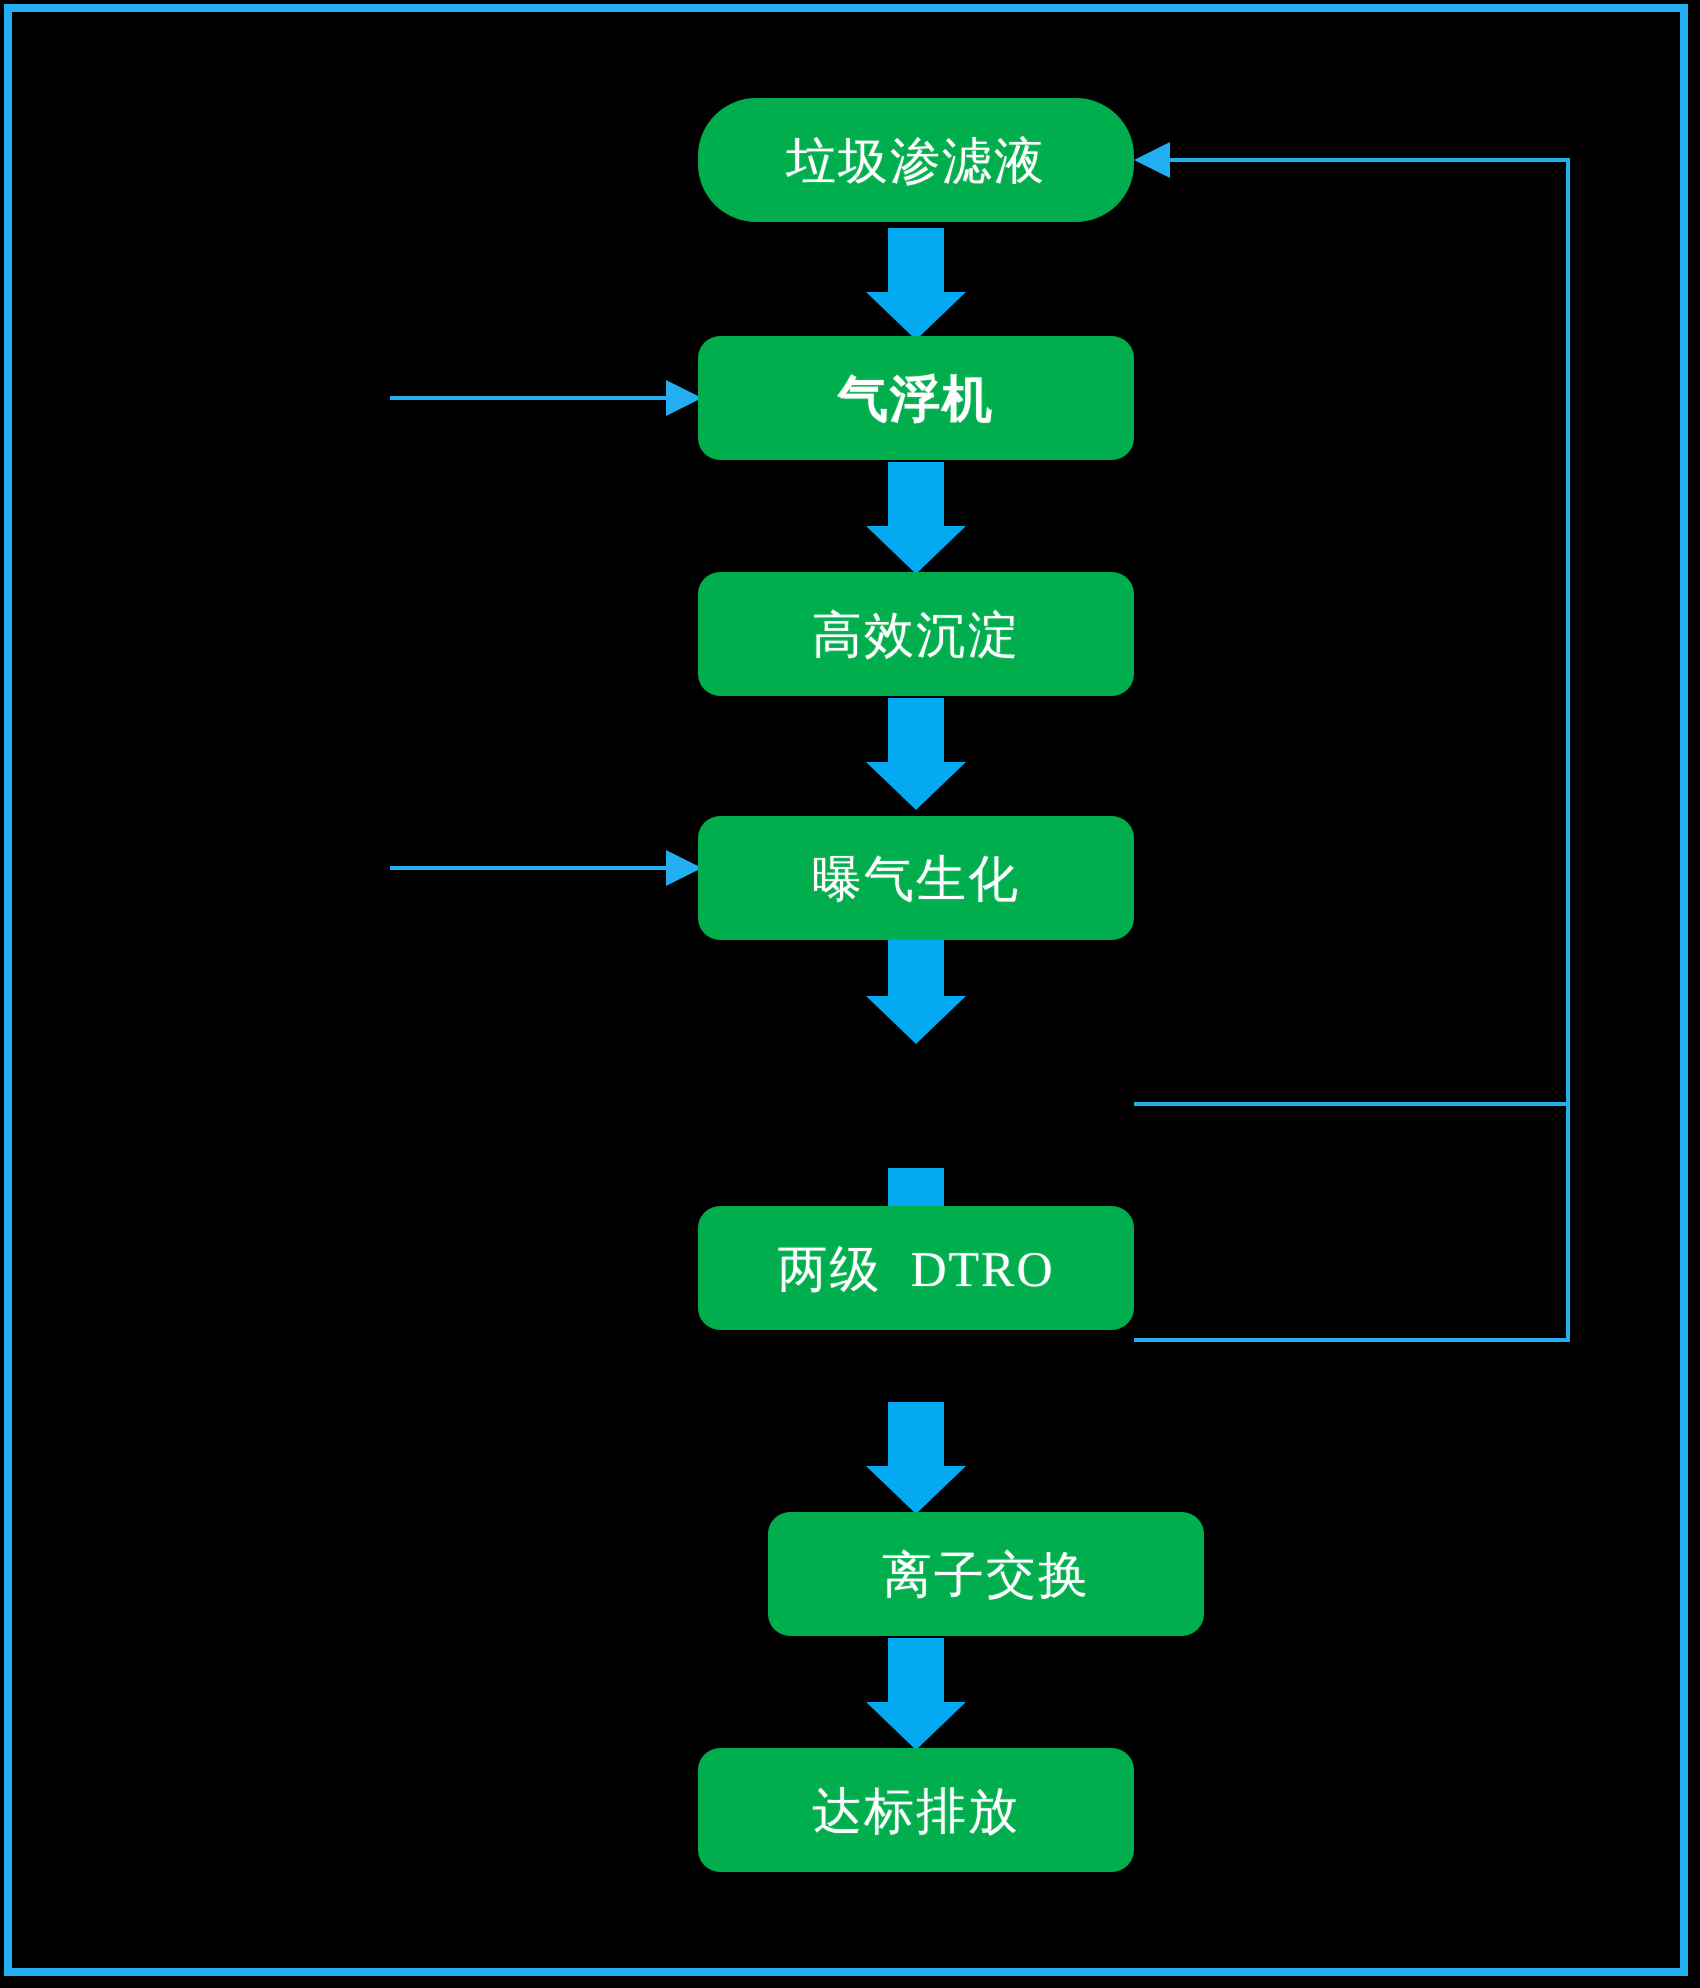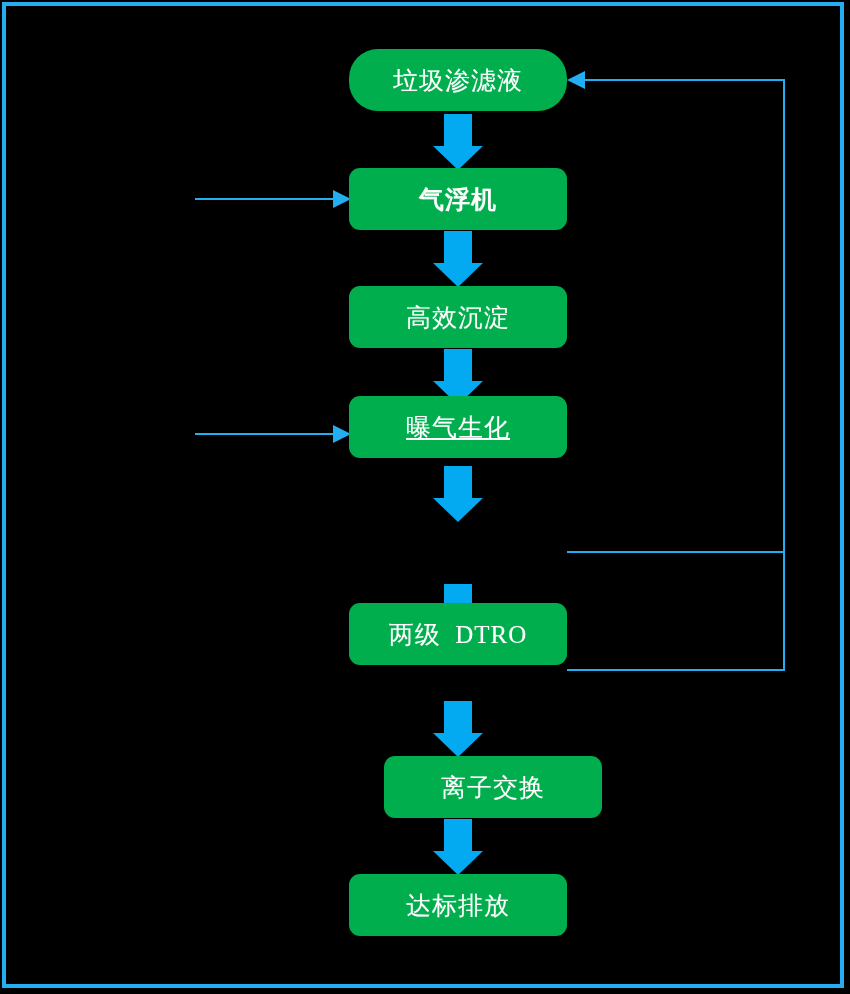--- a/index.html
+++ b/index.html
@@ -146,18 +146,18 @@
     <div class="head"></div>
   </div>
   <div class="block-arrow" style="top:819px;">
     <div class="shaft"></div>
     <div class="head"></div>
   </div>
 
   <div class="node" style="top:49px;border-radius:29px;">垃圾渗滤液</div>
   <div class="node" style="top:168px;font-weight:bold;">气浮机</div>
   <div class="node" style="top:286px;">高效沉淀</div>
-  <div class="node" style="top:396px;text-decoration:underline;">曝气生化</div>
+  <div class="node" style="top:408px;">曝气生化</div>
   <div class="node" style="top:603px;">两级  DTRO</div>
   <div class="node" style="top:756px;margin-left:35px;">离子交换</div>
   <div class="node" style="top:874px;">达标排放</div>
 
 </div>
 
 </body></html>

